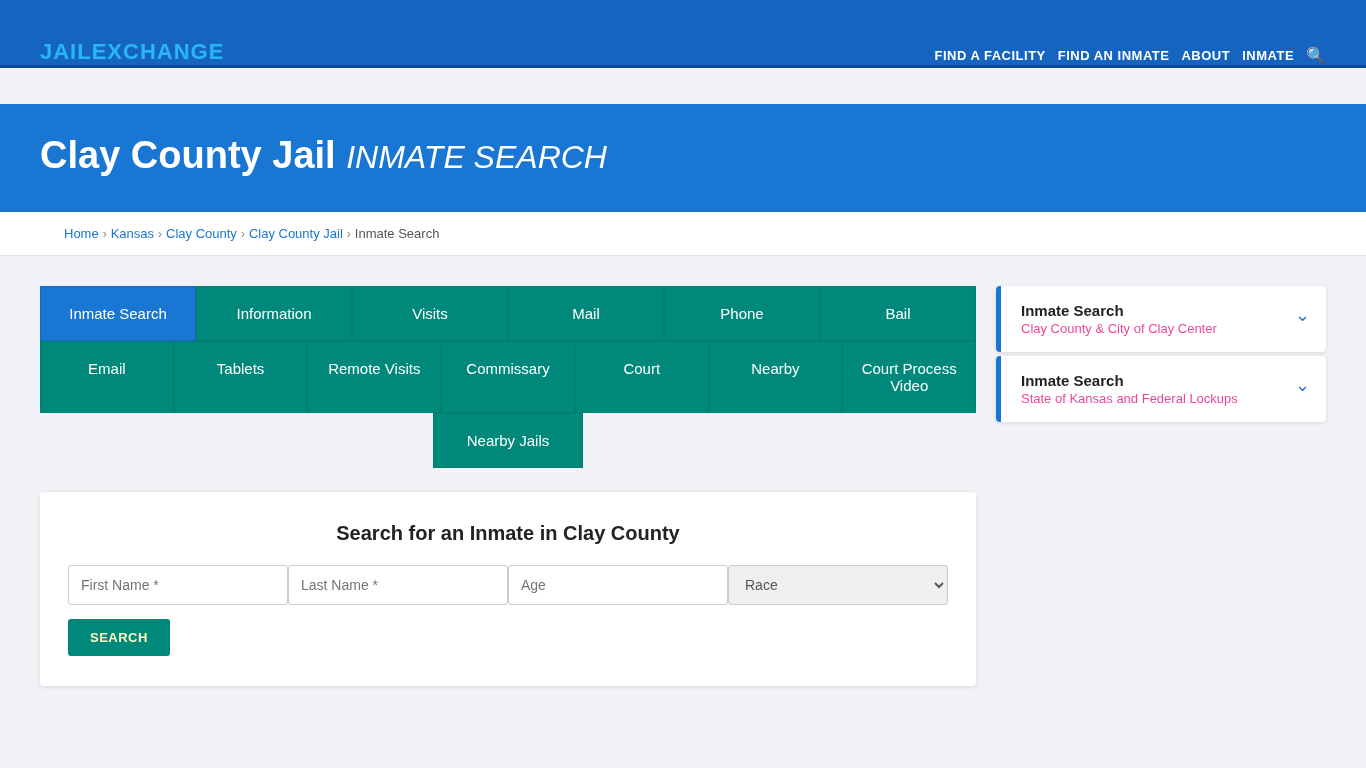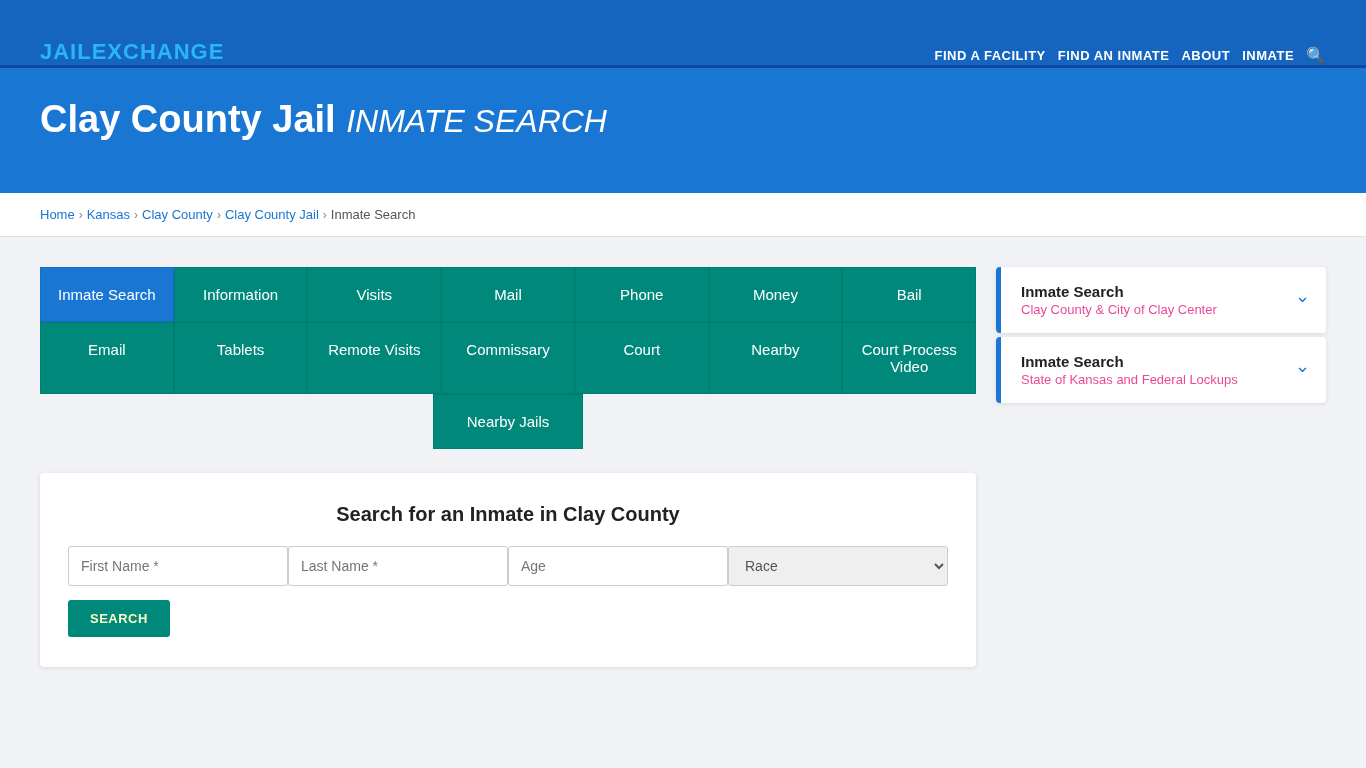--- a/index.html
+++ b/index.html
@@ -38,37 +38,38 @@
     }
     .search-icon {
       color: white;
       font-size: 16px;
       cursor: pointer;
     }
 
     
     .hero {
       background: #1976d2;
-      padding: 30px 40px 52px;
+      padding: 30px 40px 35px;
+      margin-top: 36px;
     }
     .hero-title {
       color: white;
       font-size: 38px;
       font-weight: 700;
     }
     .hero-title .italic-part {
       font-style: italic;
       font-weight: 400;
       font-size: 32px;
     }
 
     
     .breadcrumb {
       background: white;
-      padding: 14px 40px;
+      padding: 14px 64px;
       font-size: 13px;
       display: flex;
       align-items: center;
       gap: 4px;
       border-bottom: 1px solid #e0e0e0;
     }
     .breadcrumb a {
       color: #1976d2;
       text-decoration: none;
     }
@@ -240,21 +241,20 @@
   <div class="left-section">
 
     <div class="tiles-container">
 
       <div class="tiles-row">
         <div class="tile active">Inmate Search</div>
         <div class="tile">Information</div>
         <div class="tile">Visits</div>
         <div class="tile">Mail</div>
         <div class="tile">Phone</div>
-        <div class="tile">Money</div>
         <div class="tile">Bail</div>
       </div>
 
       <div class="tiles-row">
         <div class="tile">Email</div>
         <div class="tile">Tablets</div>
         <div class="tile">Remote Visits</div>
         <div class="tile">Commissary</div>
         <div class="tile">Court</div>
         <div class="tile">Nearby</div>

